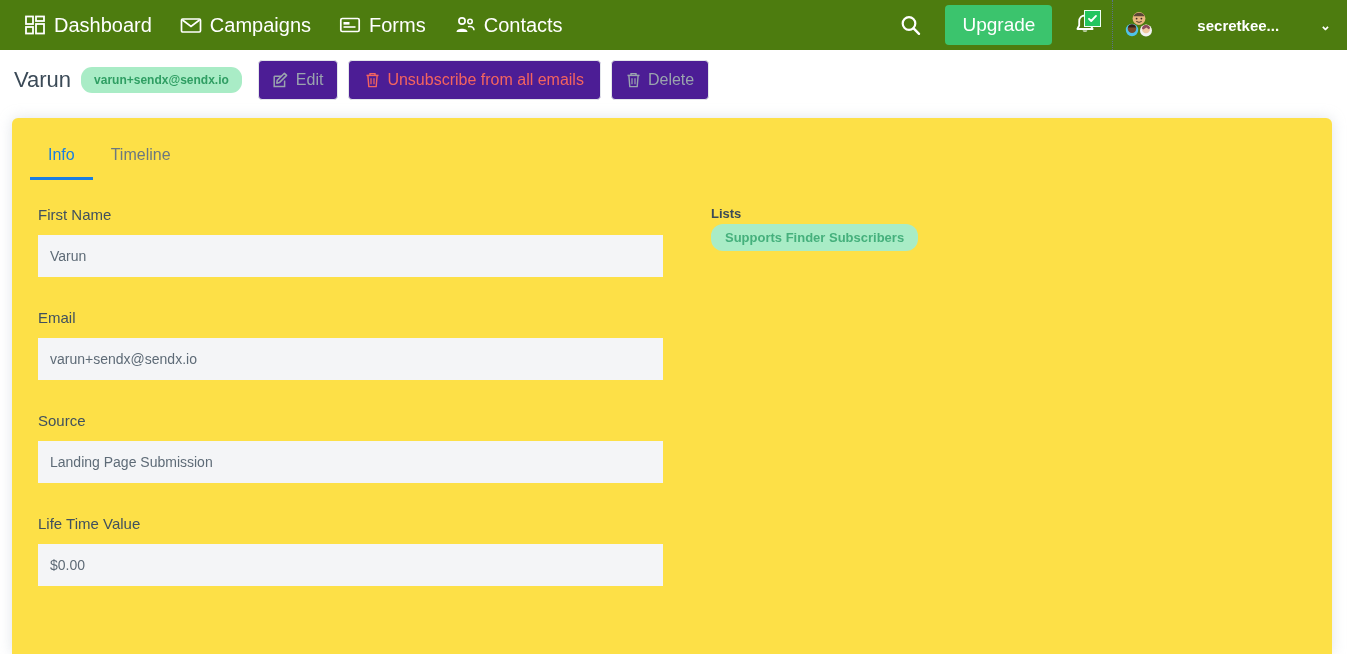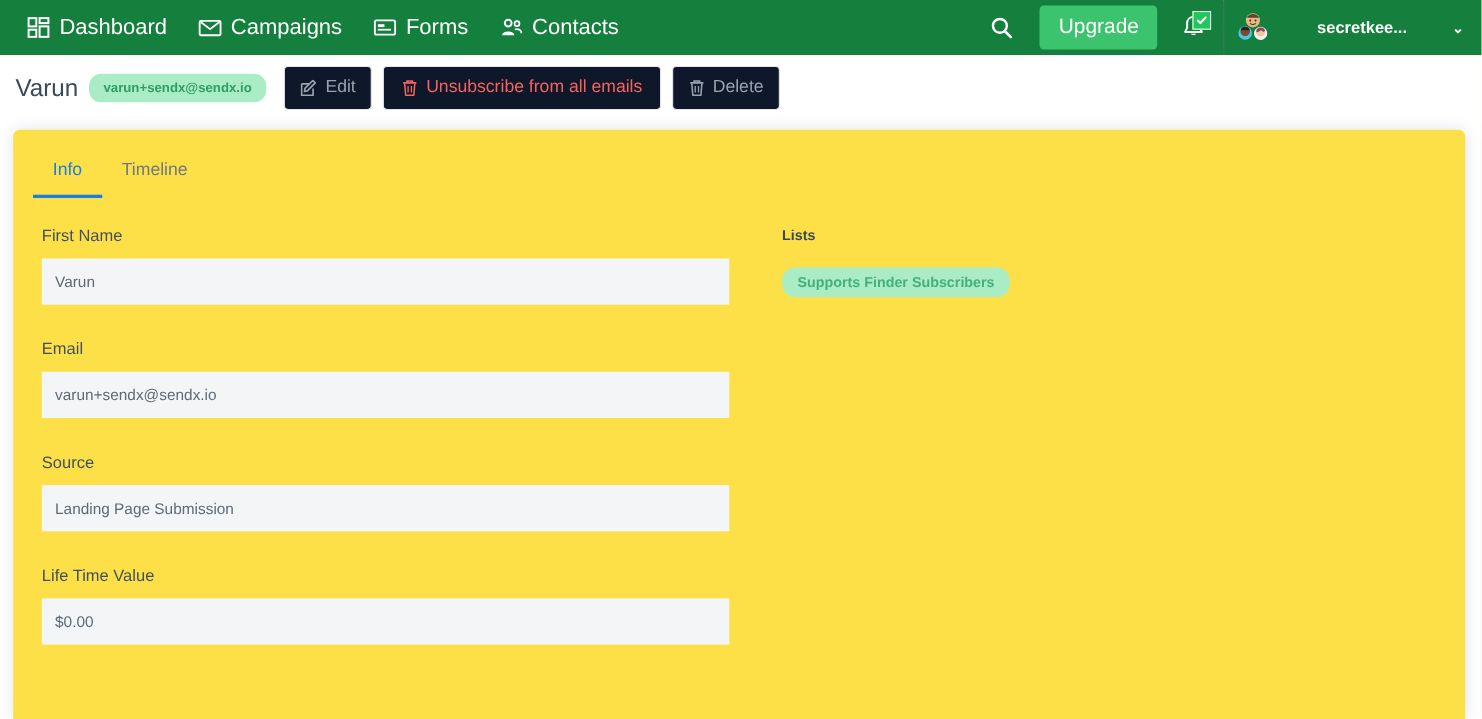--- a/index.html
+++ b/index.html
@@ -11,21 +11,21 @@
   body {
     width: 1347px;
     height: 654px;
     overflow: hidden;
     position: relative;
   }
 
   
   .navbar {
     height: 50px;
-    background: #15803d;
+    background: #4d7c0f;
     display: flex;
     align-items: center;
     padding: 0 0 0 10px;
     box-sizing: border-box;
     position: relative;
   }
   .nav-left {
     display: flex;
     align-items: center;
     flex: 1 1 auto;
@@ -135,21 +135,21 @@
     background: #a9ecc6;
     color: #2f9e63;
     font-size: 12px;
     font-weight: bold;
     border-radius: 11px;
     padding: 6px 13px;
     margin-right: 16px;
     white-space: nowrap;
   }
   .btn {
-    background: #0f172a;
+    background: #4c1d95;
     border: 1px solid #e3e6ea;
     border-radius: 4px;
     font-size: 16px;
     padding: 10px 14px;
     margin-right: 10px;
     display: inline-flex;
     align-items: center;
     cursor: pointer;
     font-family: "Liberation Sans", sans-serif;
     white-space: nowrap;
@@ -208,21 +208,21 @@
     height: 42px;
     line-height: 42px;
     padding: 0 12px;
     box-sizing: border-box;
   }
 
   .lists-label {
     font-size: 13px;
     font-weight: bold;
     color: #3b4a57;
-    margin-bottom: 22px;
+    margin-bottom: 3px;
   }
   .list-chip {
     display: inline-block;
     background: #a9ecc6;
     color: #45b07c;
     font-size: 13px;
     font-weight: bold;
     border-radius: 12px;
     padding: 6px 14px;
   }

